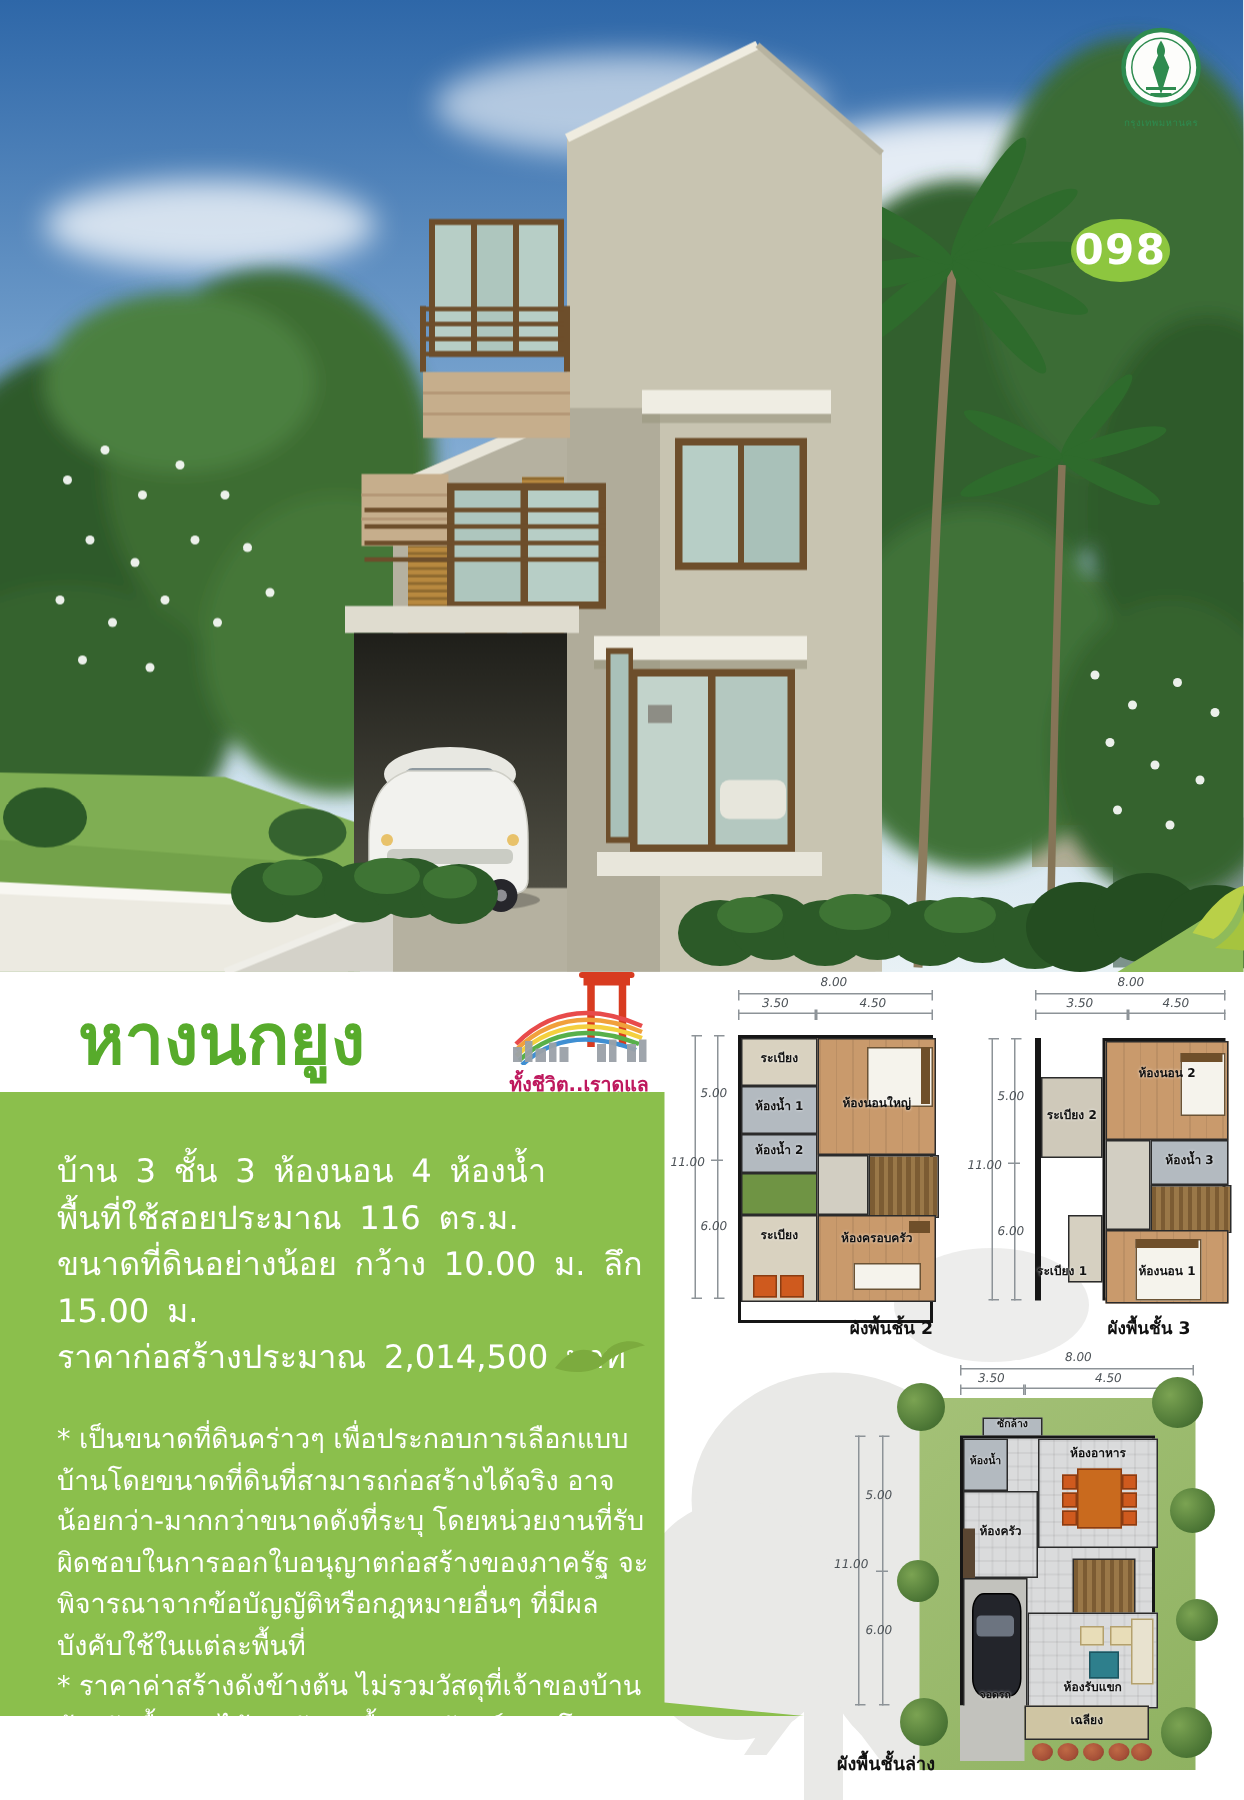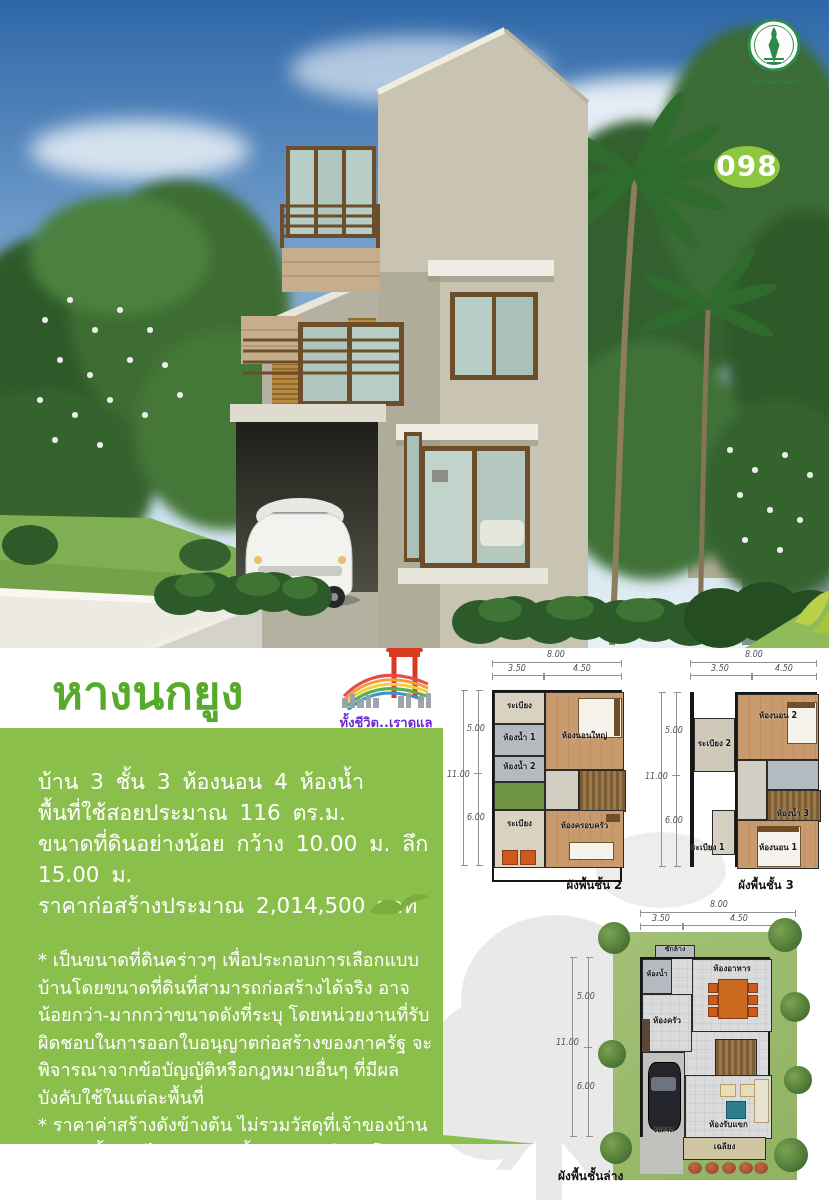--- a/index.html
+++ b/index.html
@@ -12,21 +12,21 @@
 
   .seal{left:742px;top:18px;width:64px;text-align:center;}
   .seal-caption{font-size:6.5px;color:#2e8b4f;margin-top:1px;letter-spacing:.3px;white-space:nowrap;}
   .badge{left:714px;top:146px;width:66px;height:42px;border-radius:50%;
          background:#8dc63f;color:#fff;font-size:28px;font-weight:600;
          text-align:center;line-height:42px;letter-spacing:1px;}
 
   
   .title{left:52px;top:655px;font-size:47px;font-weight:600;color:#57ab2b;}
   .logo{left:336px;top:646px;width:100px;text-align:center;}
-  .logo-tag{font-size:13px;font-weight:600;color:#6d28d9;margin-top:-2px;white-space:nowrap;}
+  .logo-tag{font-size:13px;font-weight:600;color:#be185d;margin-top:-2px;white-space:nowrap;}
 
   
   .panel{left:0;top:728px;width:536px;height:416px;background:#8bbf4c;z-index:1;
          clip-path:polygon(0 0,443px 0,443px 407px,100% 100%,0 100%);}
   .specs{position:absolute;left:38px;top:38px;width:400px;color:#fff;
          font-size:21.5px;line-height:31px;word-spacing:5px;}
   .notes{position:absolute;left:38px;top:218px;width:398px;color:#fff;
          font-size:18px;line-height:27.5px;}
   .notes p{margin:0;}
   .bird{position:absolute;left:368px;top:160px;}
@@ -441,21 +441,21 @@
       <div class="bed" style="left:50px;top:8px;width:28px;height:40px;"></div>
       <div class="hb" style="left:50px;top:8px;width:28px;height:6px;"></div>
       <div class="r land" style="left:0;top:66px;width:30px;height:60px;"></div>
       <div class="r grey" style="left:30px;top:66px;width:52px;height:30px;"></div>
       <div class="stairsv" style="left:30px;top:96px;width:52px;height:30px;"></div>
       <div class="r wood" style="left:0;top:126px;width:82px;height:49px;"></div>
       <div class="bed" style="left:20px;top:132px;width:42px;height:39px;"></div>
       <div class="hb" style="left:20px;top:132px;width:42px;height:6px;"></div>
 
       <div class="rlabel" style="left:0;top:18px;width:82px;">ห้องนอน 2</div>
-      <div class="rlabel" style="left:30px;top:76px;width:52px;margin-top:40px;">ห้องน้ำ 3</div>
+      <div class="rlabel" style="left:30px;top:76px;width:52px;">ห้องน้ำ 3</div>
       <div class="rlabel" style="left:0;top:150px;width:82px;">ห้องนอน 1</div>
     </div>
     <div class="rlabel" style="left:39px;top:92px;width:41px;">ระเบียง 2</div>
     <div class="rlabel" style="left:28px;top:196px;width:50px;">ระเบียง 1</div>
     <div class="pcap" style="left:60px;top:228px;width:102px;text-align:center;">ผังพื้นชั้น 3</div>
   </div>
 
   <div class="abs plan" style="left:558px;top:900px;width:271px;height:300px;">
     <div class="dh" style="left:82px;top:12px;width:156px;"></div>
     <div class="dl" style="left:152px;top:0;">8.00</div>

